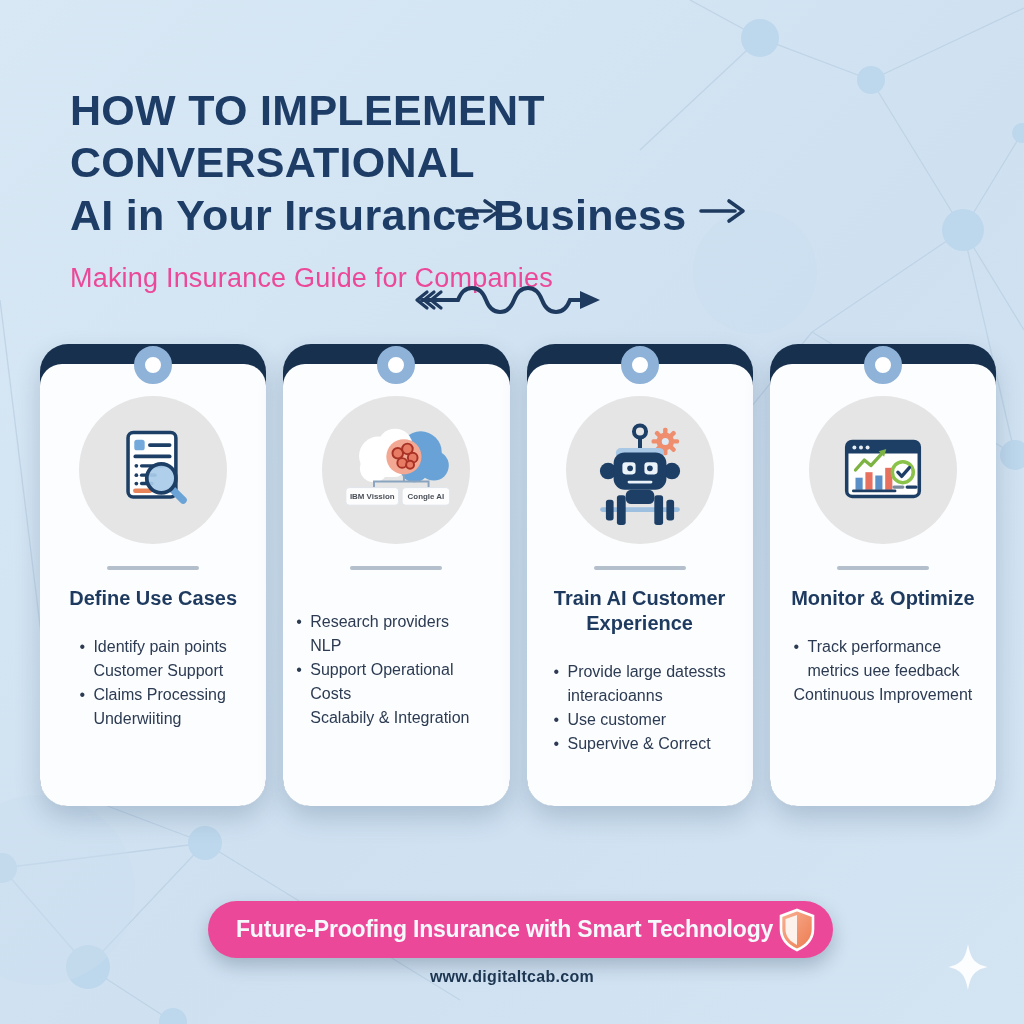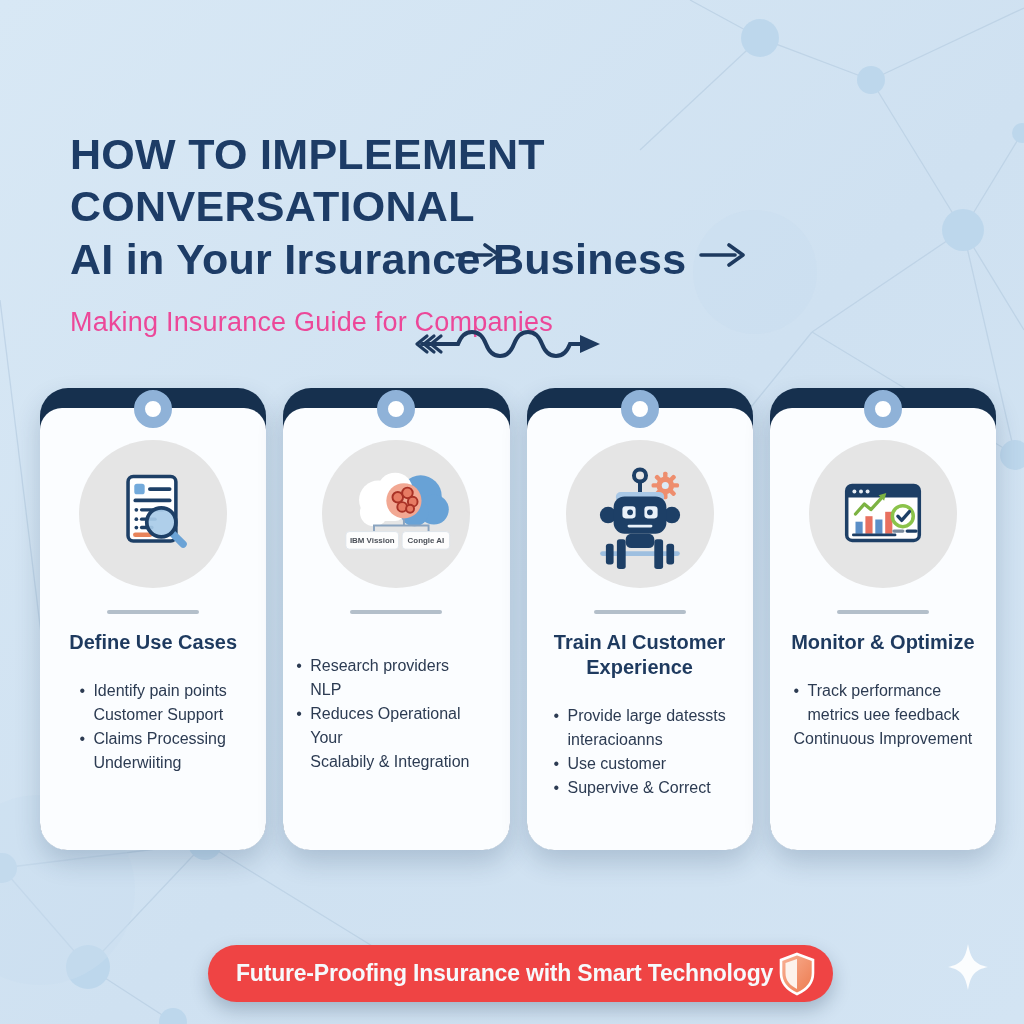--- a/index.html
+++ b/index.html
@@ -3,21 +3,21 @@
 <meta charset="utf-8">
 <style>
   html,body{margin:0;padding:0;}
   body{
     width:1024px;height:1024px;position:relative;overflow:hidden;
     background:linear-gradient(135deg,#d8e8f5 0%,#cfe1f1 55%,#d3e4f3 100%);
     font-family:"Liberation Sans", sans-serif;
     -webkit-font-smoothing:antialiased;
   }
   .bg-net{position:absolute;inset:0;z-index:0;}
-  .content{position:absolute;inset:0;z-index:1;margin-top:44px;}
+  .content{position:absolute;inset:0;z-index:1;}
 
   
   .header{position:absolute;left:70px;top:84px;width:880px;}
   .title{font-size:43px;line-height:1.22;font-weight:800;color:#1d3c66;letter-spacing:.3px;}
   .subtitle{margin-top:22px;font-size:27px;font-weight:400;color:#ec4899;letter-spacing:.2px;}
 
   .squiggle{position:absolute;left:412px;top:278px;}
 
   
   .cards{position:absolute;left:40px;top:344px;width:956px;display:flex;gap:17px;}
@@ -43,21 +43,21 @@
   .b-row{display:flex;}
   .b-dot{width:14px;flex:0 0 14px;color:#2c3b52;}
   .b-cont{padding-left:14px;}
 
   .step-arrow{position:absolute;top:197px;z-index:3;}
   .step-arrow.a1{left:455px;}
   .step-arrow.a2{left:699px;}
 
   
   .banner{
-    position:absolute;left:208px;top:901px;width:625px;height:57px;background:#ef4444;
+    position:absolute;left:208px;top:901px;width:625px;height:57px;background:#ec4899;
     border-radius:29px;display:flex;align-items:center;box-shadow:0 8px 18px rgba(20,44,72,.25);
   }
   .banner-text{color:#f6f9fc;font-size:23px;font-weight:800;letter-spacing:-.2px;white-space:nowrap;padding-left:28px;}
   .banner-shield{margin-left:auto;margin-right:16px;display:flex;}
   .website{
     position:absolute;left:0;right:0;top:968px;text-align:center;
     font-size:16px;font-weight:800;color:#1c3550;letter-spacing:.3px;
   }
   .website a{color:#1c3550;text-decoration:none;}
 </style>
@@ -200,21 +200,21 @@
         <div class="bullets">
           <div class="b-row">
               <span class="b-dot">•</span>
               <span>Research providers</span>
             </div>
           <div class="b-row b-cont">
               <span>NLP</span>
             </div>
           <div class="b-row">
               <span class="b-dot">•</span>
-              <span>Reduces Operational Your</span>
+              <span>Support Operational Costs</span>
             </div>
           <div class="b-row b-cont">
               <span>Scalabily &amp; Integration</span>
             </div>
         </div>
       </div>
     </div>
 
     <div class="card">
       <div class="pin"></div>
@@ -349,14 +349,17 @@
             <stop offset="0" stop-color="#f9b296"></stop>
               <stop offset="1" stop-color="#ec7a4e"></stop>
           </linearGradient>
         </defs>
         <path d="M20 2 L36 8 V21 C36 32 29 38 20 42 C11 38 4 32 4 21 V8 Z" fill="url(#shgrad)" stroke="#ffffff" stroke-width="2.6"></path>
         <path d="M20 7 V37 C13 33.5 8.5 28.5 8.5 21 V11 Z" fill="#fdf3ec"></path>
       </svg>
     </span>
   </div>
 
+  <div class="website">
+    <a href="#">www.digitaltcab.com</a>
+  </div>
 
 </div>
 
 </body></html>

